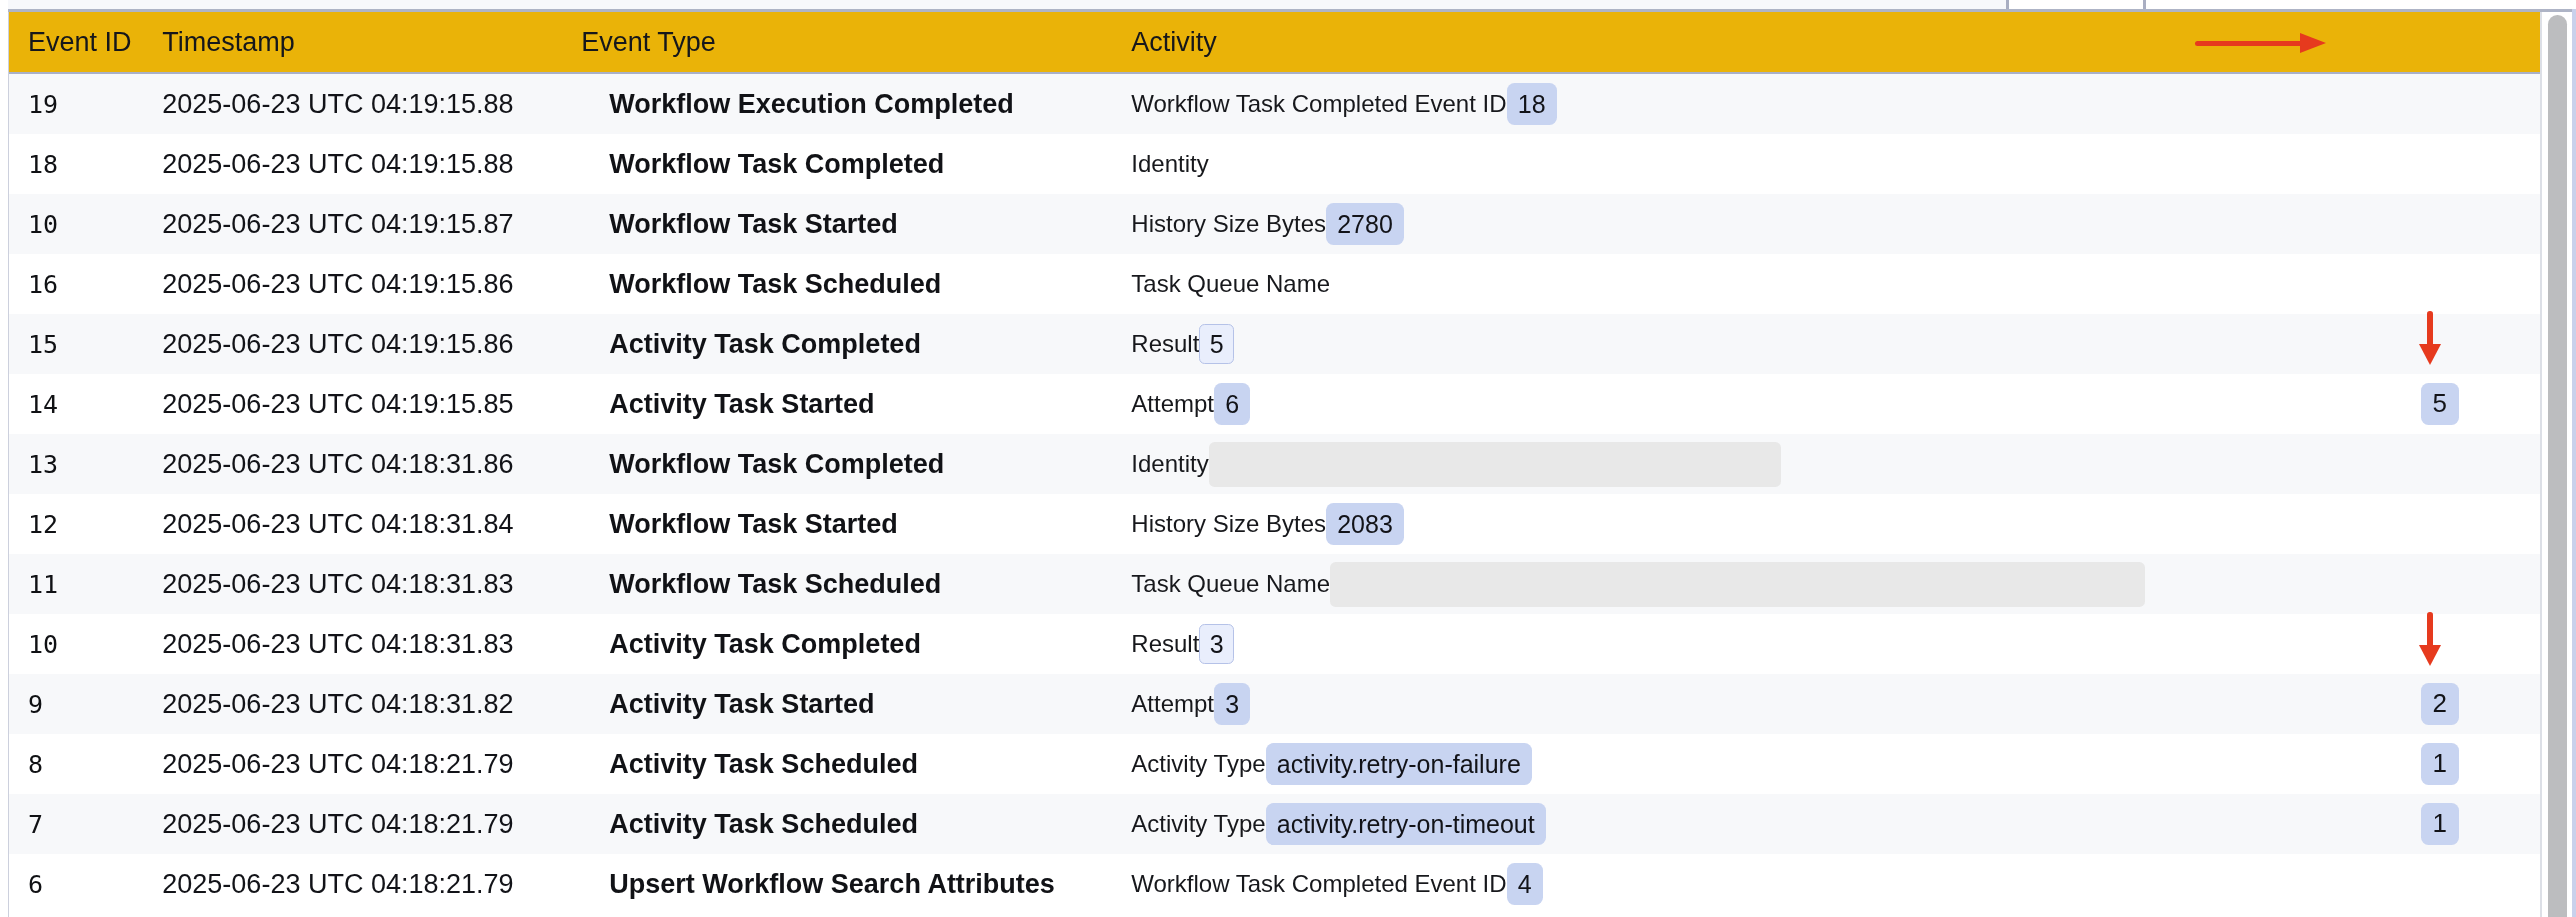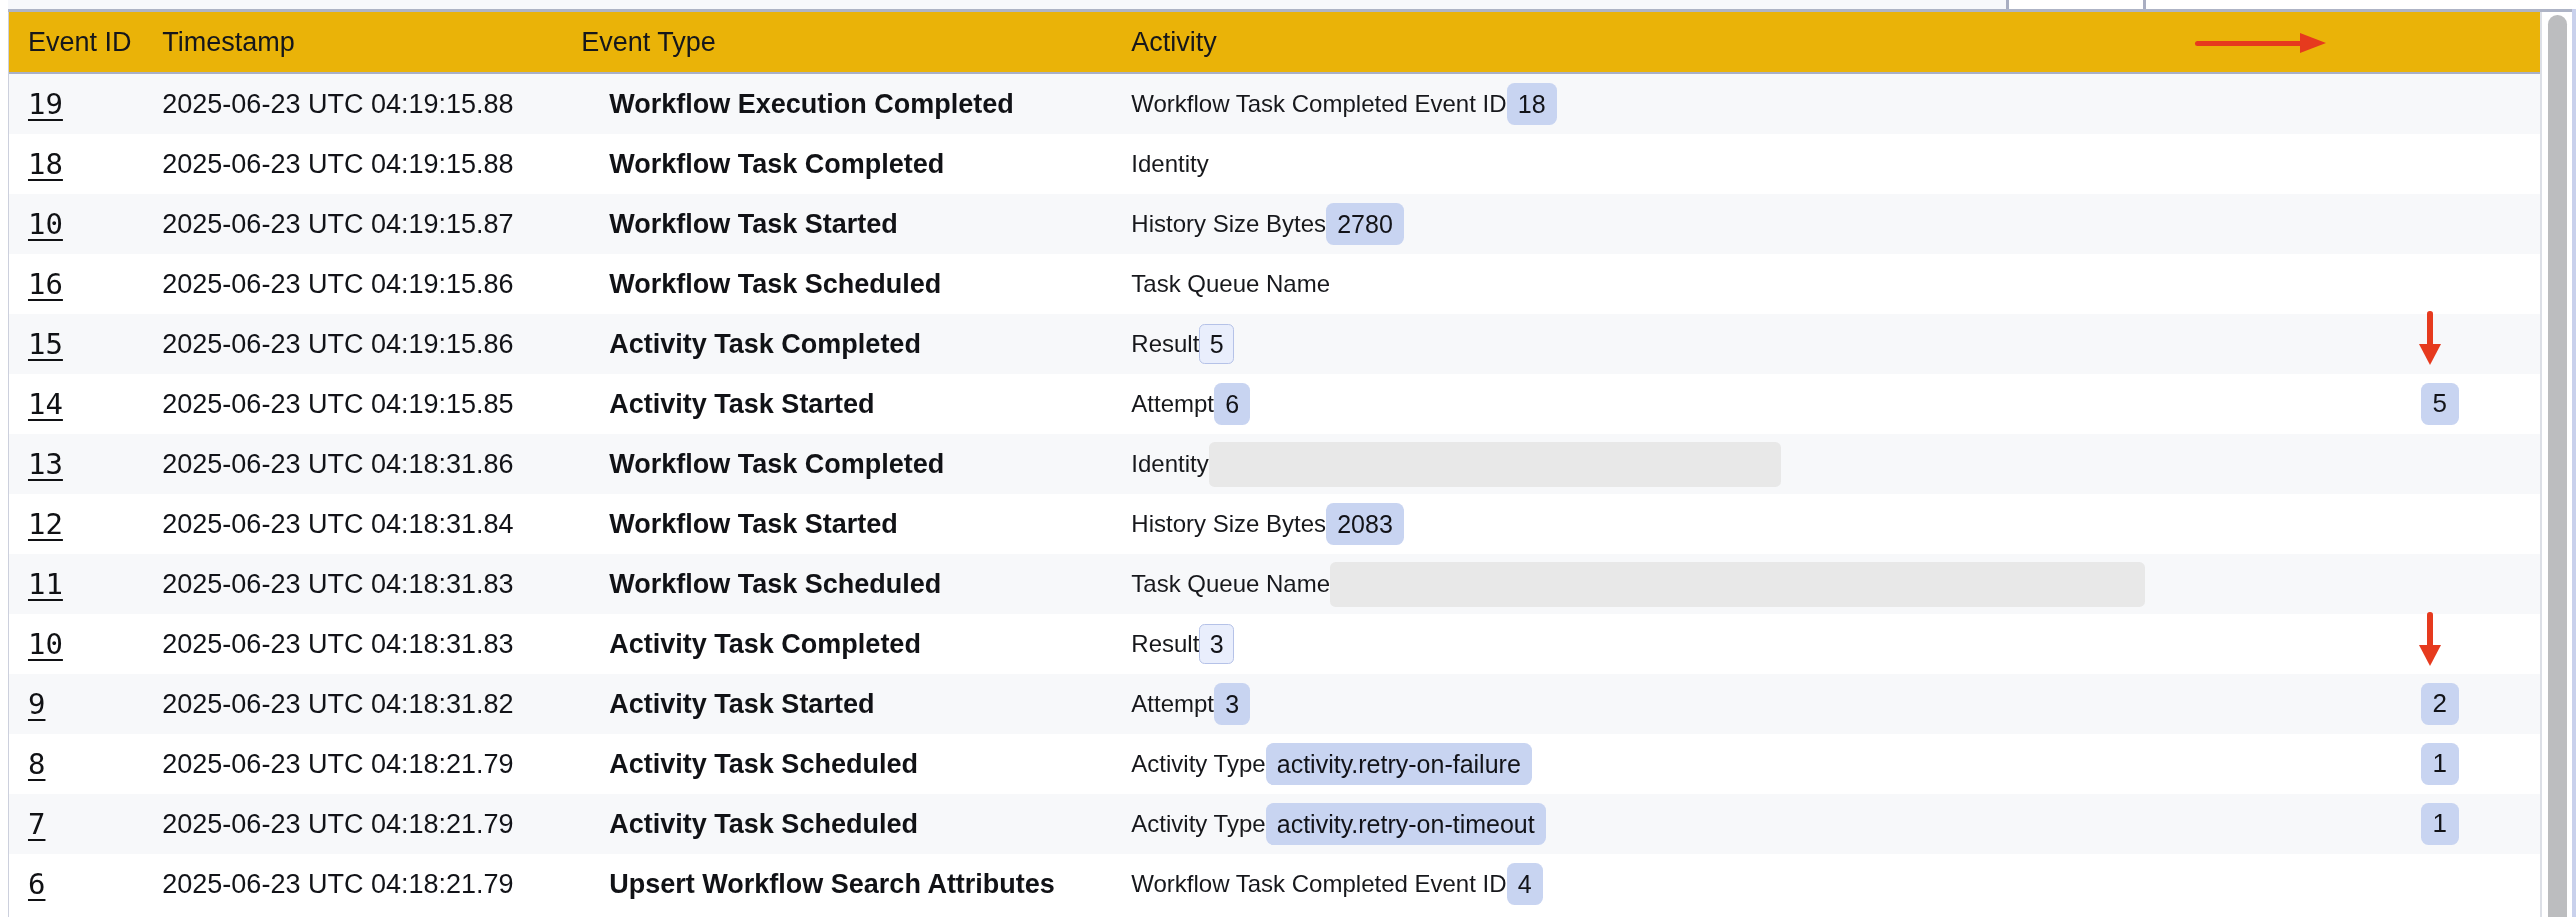--- a/index.html
+++ b/index.html
@@ -29,22 +29,22 @@
   .h-id{left:18.7px;}
   .h-ts{left:153px;}
   .h-type{left:572px;}
   .h-details{left:1122px;}
   .h-billable{right:15px;}
 
   .tbody{position:relative;}
   .row{position:relative;height:60px;background:#ffffff;}
   .row:nth-child(odd){background:#f7f8fa;}
   .cell{position:absolute;top:0;height:100%;display:flex;align-items:center;white-space:nowrap;}
-  .c-id{left:18.7px;font-family:"DejaVu Sans Mono","Liberation Mono",monospace;font-size:29px;
-        color:#101114;text-decoration:underline;text-decoration-thickness:1.9px;text-underline-offset:4.7px;cursor:pointer;}
+  .c-id{left:18.7px;font-family:"DejaVu Sans Mono","Liberation Mono",monospace;font-size:25px;
+        color:#101114;text-decoration-thickness:1.9px;text-underline-offset:4.7px;cursor:pointer;}
   .c-ts{left:153px;font-size:27px;color:#121318;font-variant-numeric:tabular-nums;}
   .c-type{left:600px;font-size:27px;font-weight:700;color:#111216;}
   .c-details{left:1122px;}
   .d-label{font-size:24px;color:#17181c;}
   .badge{background:#c8d4f1;border-radius:7.5px;padding:5.6px 11.2px;font-size:25px;line-height:1.2;color:#121318;}
   .badge.outline{background:#e9eefc;border:1.9px solid #b5c2e8;border-radius:5.6px;padding:3.7px 9.3px;}
   .redacted{background:#e8e8e8;border-radius:5.6px;height:45px;}
   .c-billable{position:absolute;top:0;height:100%;left:2393px;width:75px;display:flex;align-items:center;justify-content:center;}
   .b-badge{background:#c8d4f1;border-radius:7.5px;min-width:17px;padding:5.6px 10.3px;font-size:26px;line-height:1.2;
            color:#121318;text-align:center;}

